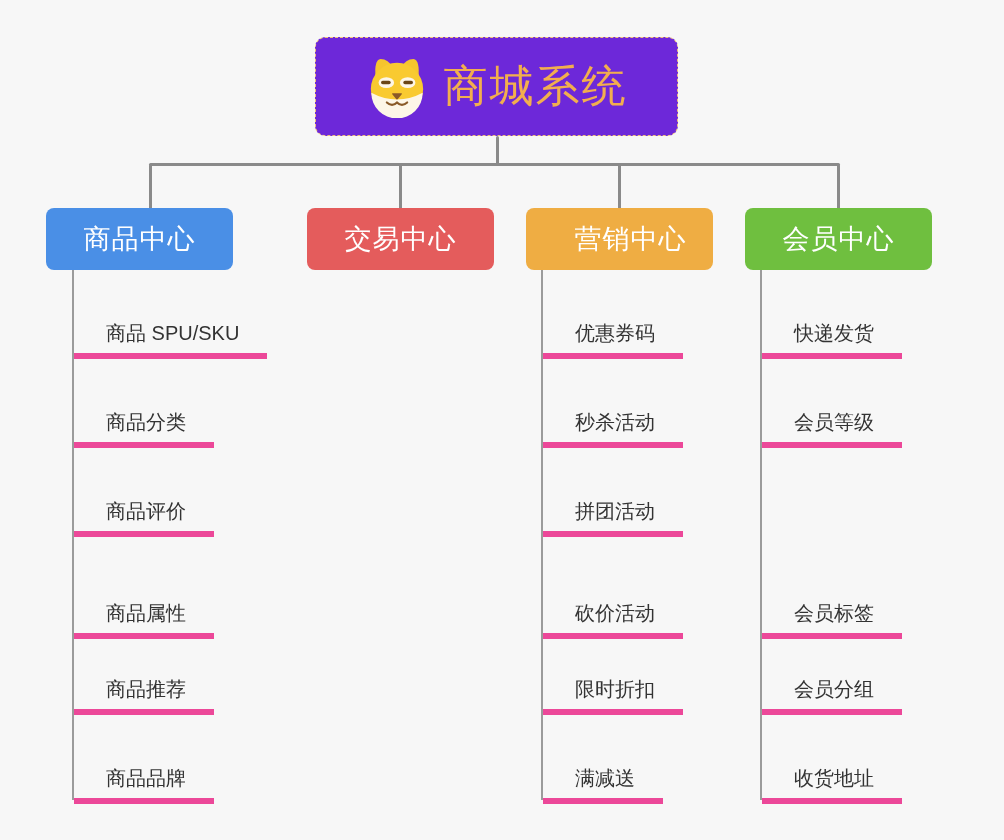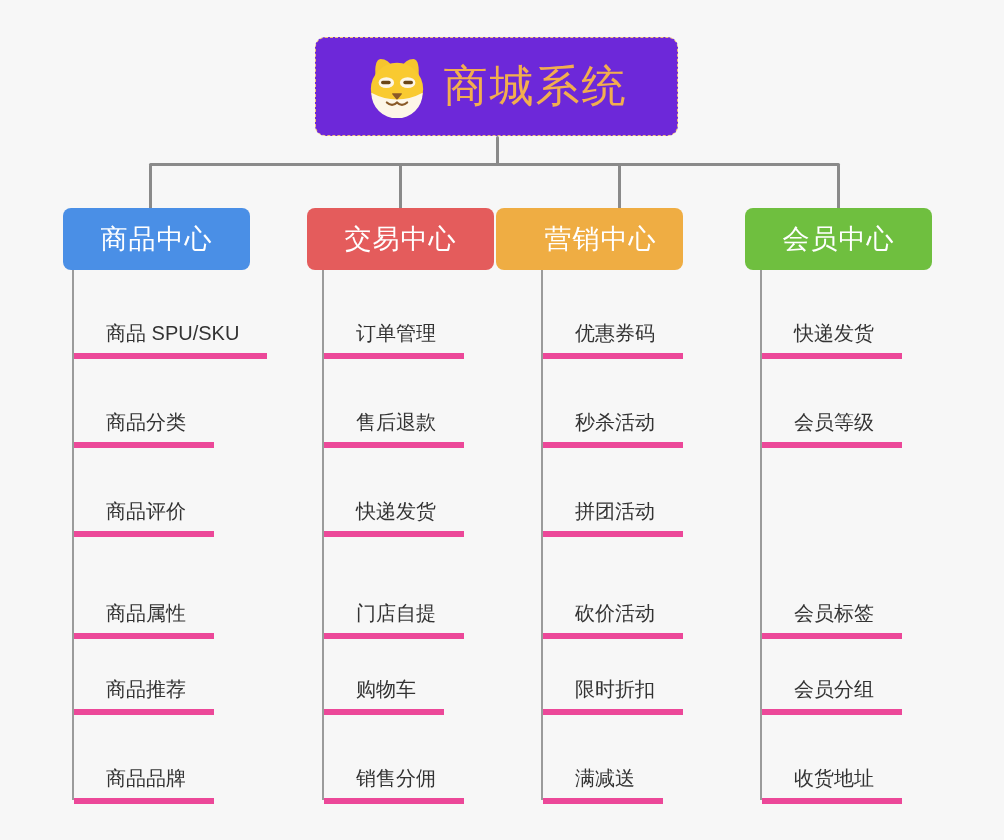--- a/index.html
+++ b/index.html
@@ -48,23 +48,23 @@
     position:absolute; top:208px;
     width:187px; height:62px;
     border-radius:8px;
     color:#ffffff;
     font-size:27px;
     letter-spacing:1px;
     display:flex; align-items:center; justify-content:center;
     box-sizing:border-box;
     white-space:nowrap;
   }
-  .b0 { left:63px; }
+  .b0 { left:46px; }
   .b1 { left:307px; }
-  .b2 { left:496px;padding-left:22px; }
+  .b2 { left:526px;padding-left:22px; }
   .b3 { left:745px;text-align:right; }
 
   
   .subtree {
     position:absolute; top:270px;
     height:530px;
     width:235px;
     border-left:2px solid #9b9b9b;
   }
   .s0 { left:72px; }
@@ -136,28 +136,20 @@
 
   <div class="subtree s0">
     <div class="leaf r0">商品 SPU/SKU</div>
     <div class="leaf r1">商品分类</div>
     <div class="leaf r2">商品评价</div>
     <div class="leaf r3">商品属性</div>
     <div class="leaf r4">商品推荐</div>
     <div class="leaf r5">商品品牌</div>
   </div>
 
-  <div class="subtree s1">
-    <div class="leaf r0">订单管理</div>
-    <div class="leaf r1">售后退款</div>
-    <div class="leaf r2">快递发货</div>
-    <div class="leaf r3">门店自提</div>
-    <div class="leaf r4">购物车</div>
-    <div class="leaf r5">销售分佣</div>
-  </div>
 
   <div class="subtree s2">
     <div class="leaf r0">优惠券码</div>
     <div class="leaf r1">秒杀活动</div>
     <div class="leaf r2">拼团活动</div>
     <div class="leaf r3">砍价活动</div>
     <div class="leaf r4">限时折扣</div>
     <div class="leaf r5">满减送</div>
   </div>
 

